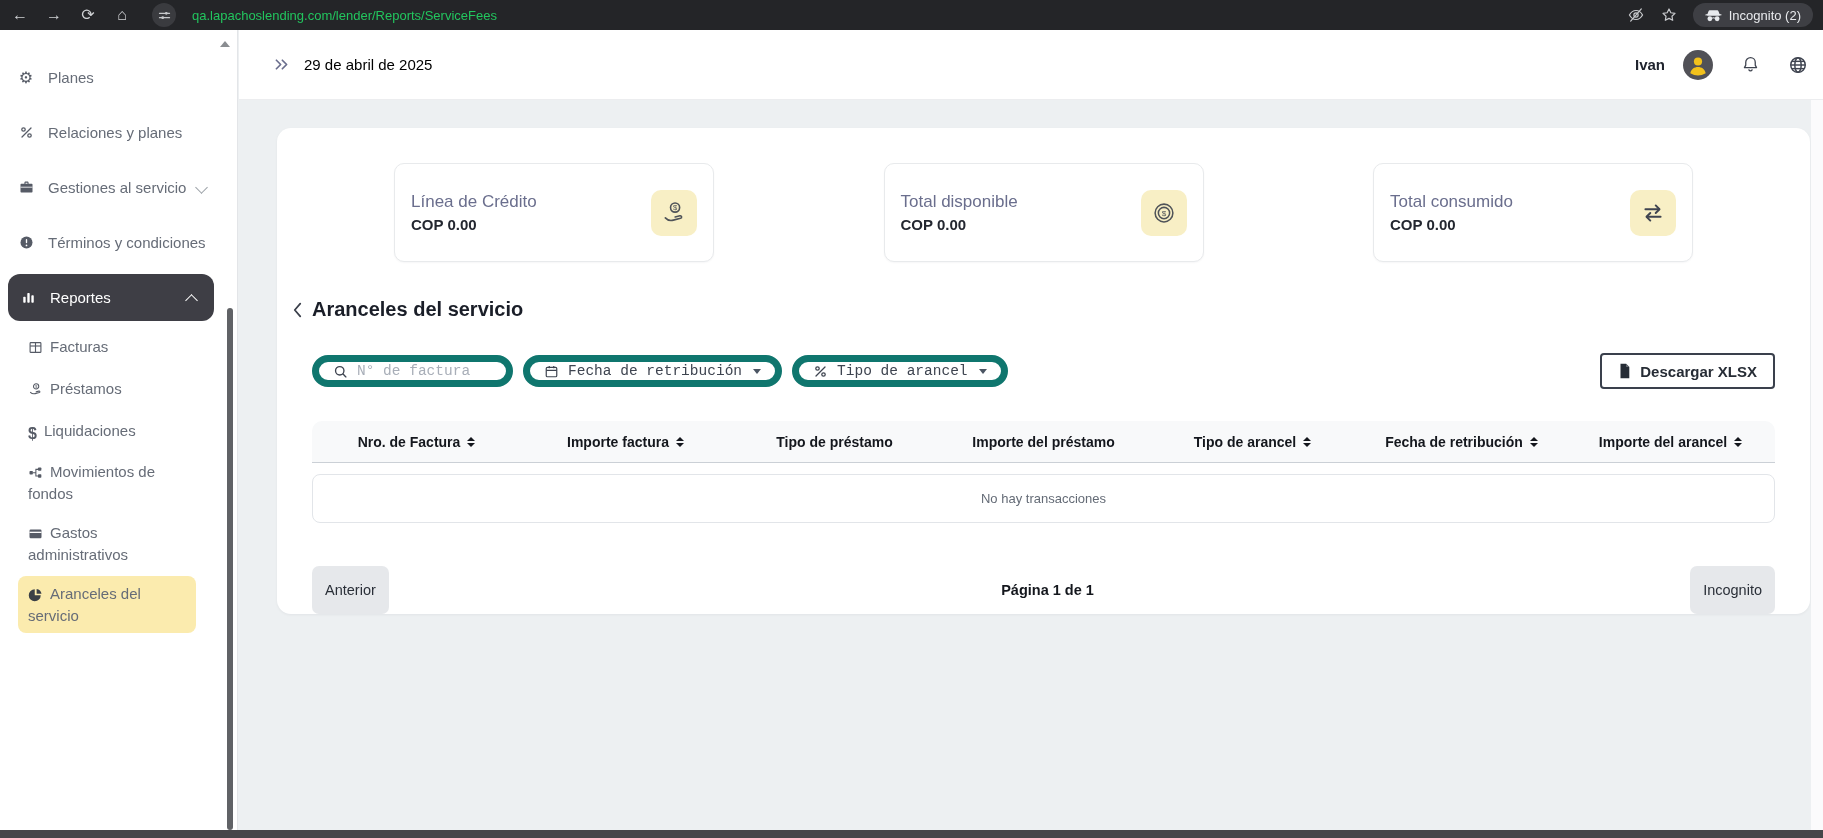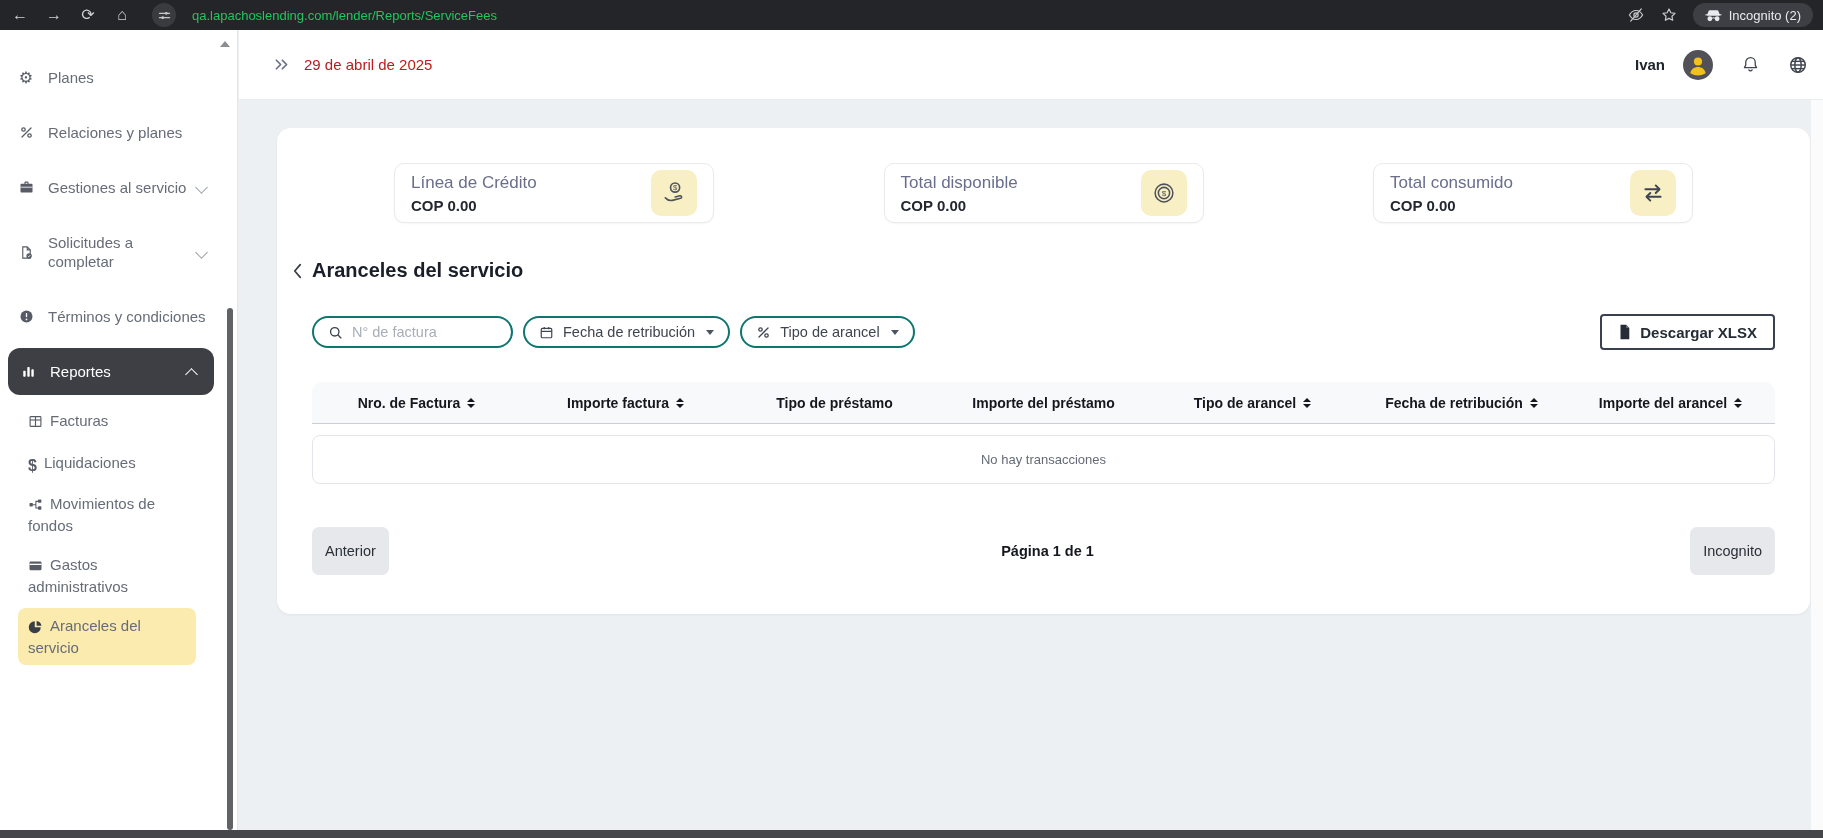--- a/index.html
+++ b/index.html
@@ -37,46 +37,46 @@
   .sub-item.active { background:#FBEBAE; border-radius:8px; }
   .sub-item.active .si { color:#3A3F46; }
   .uicon { font-size:16px; color:#565B66; font-weight:bold; line-height:1; }
   .sb-up { position:absolute; right:7px; top:11px; width:0; height:0;
     border-left:5px solid transparent; border-right:5px solid transparent; border-bottom:6px solid #8A8D91; }
   .sb-thumb { position:absolute; right:4px; top:278px; bottom:0; width:6px; background:#606266; border-radius:3px; }
 
   
   .app-header { position:absolute; left:239px; top:30px; right:0; height:70px; background:#fff;
     border-bottom:1px solid #ECEDEF; display:flex; align-items:center; padding:0 15px 0 34px; }
-  .date-text { color:#b91c1c; font-size:15px; margin-left:14px; }
+  .date-text { color:#000000; font-size:15px; margin-left:14px; }
   .hspacer { flex:1; }
   .user-name { font-size:15px; font-weight:bold; color:#20242E; margin-right:18px; }
   .avatar { width:30px; height:30px; border-radius:50%; cursor:pointer; }
   .hicon { margin-left:28px; color:#3F4450; display:flex; cursor:pointer; }
 
   
   .content { position:absolute; left:239px; top:100px; right:0; bottom:8px; background:#EDF0F2; }
   .right-strip { position:absolute; right:0; top:100px; width:12px; bottom:8px; background:#FBFBFC; }
   .panel { position:absolute; left:38px; top:28px; width:1533px; height:486px; background:#fff;
     border-radius:14px; box-shadow:0 1px 3px rgba(20,24,40,.05); padding:35px 35px 0 35px; }
   .cards-row { display:flex; justify-content:space-between; padding:0 82px; }
-  .card { width:320px; height:60px; border:1px solid #E8EAEC; border-radius:10px;
+  .card { width:320px; height:99px; border:1px solid #E8EAEC; border-radius:10px;
     background:#fff; box-shadow:0 1px 2px rgba(20,24,40,.04);
     display:flex; align-items:center; justify-content:space-between; padding:0 16px; }
   .card-title { color:#6A6E8D; font-size:17px; }
   .card-value { color:#232730; font-size:15px; font-weight:bold; margin-top:4px; }
   .card-icon { width:46px; height:46px; border-radius:10px; background:#F8EFC5;
     display:flex; align-items:center; justify-content:center; color:#4F5358; }
 
   .heading-row { display:flex; align-items:center; gap:9px; margin:36px 0 0 -20px; }
   .page-title { font-size:20px; font-weight:bold; color:#1A1E28; }
 
   .filter-row { display:flex; align-items:center; margin-top:32px; gap:10px; }
-  .pill { height:32px; border:2px solid #0f766e; border-radius:16px; background:#fff;
-    display:flex; align-items:center; gap:9px; padding:0 14px; color:#3E4450; font-size:14.5px; cursor:pointer; }
+  .pill { height:32px; border:7px solid #0f766e; border-radius:16px; background:#fff;
+    display:flex; align-items:center; gap:9px; padding:0 14px; color:#3E4450; font-size:14.5px; cursor:pointer;font-family:Liberation Mono, monospace; }
   .pill-search { width:201px; cursor:text; }
   .pill-search input { border:none; outline:none; width:150px; font-size:14.5px;
     font-family:inherit; color:#3E4450; background:transparent; }
   .pill-search input::placeholder { color:#A8AEB8; }
   .caret { width:0; height:0; border-left:4.5px solid transparent; border-right:4.5px solid transparent;
     border-top:5.5px solid #4B5563; margin-left:2px; }
   .fspacer { flex:1; }
   .download-btn { height:36px; border:2px solid #3A404C; border-radius:4px; background:#fff;
     display:flex; align-items:center; gap:9px; padding:0 16px; font-size:15px; font-weight:bold;
     color:#262C35; font-family:inherit; cursor:pointer; }
@@ -168,32 +168,20 @@
             <path d="M7.2 5V4c0-1.2.8-1.9 1.8-1.9h2c1 0 1.8.7 1.8 1.9v1H17a1 1 0 0 1 1 1v9.6a1 1 0 0 1-1 1H3a1 1 0 0 1-1-1V6a1 1 0 0 1 1-1h4.2zm1.5 0h2.6V4c0-.2-.15-.35-.4-.35H9.1c-.25 0-.4.15-.4.35V5z"></path>
             <path d="M2 9.6h16" stroke="#fff" stroke-width="1.1"></path>
           </svg>
         </span>
         <span class="nlabel">Gestiones al servicio</span>
         <span class="chev"></span>
       </div>
       <div class="nav-item">
         <span class="nicon">
           <svg width="15" height="15" viewBox="0 0 20 20">
-            <path d="M5 2.5h6l4 4v11H5z" fill="none" stroke="#565B66" stroke-width="1.5"></path>
-            <path d="M11 2.5v4h4" fill="none" stroke="#565B66" stroke-width="1.5"></path>
-            <circle cx="13.5" cy="14.5" r="3.6" fill="#565B66"></circle>
-            <path d="M11.9 14.5l1.2 1.2 2-2.2" fill="none" stroke="#fff" stroke-width="1.2"></path>
-          </svg>
-        </span>
-        <span class="nlabel">Solicitudes a completar</span>
-        <span class="chev"></span>
-      </div>
-      <div class="nav-item">
-        <span class="nicon">
-          <svg width="15" height="15" viewBox="0 0 20 20">
             <circle cx="10" cy="10" r="8" fill="#565B66"></circle>
             <rect x="9.1" y="5.3" width="1.8" height="5.6" rx="0.9" fill="#fff"></rect>
             <circle cx="10" cy="13.9" r="1.15" fill="#fff"></circle>
           </svg>
         </span>
         <span class="nlabel">Términos y condiciones</span>
       </div>
       <div class="nav-item active">
         <span class="nicon">
           <svg width="15" height="15" viewBox="0 0 20 20" fill="#fff">
@@ -209,20 +197,29 @@
         <div class="sub-item">
           <span class="si">
             <svg width="15" height="15" viewBox="0 0 20 20" fill="none" stroke="#565B66" stroke-width="1.5">
               <rect x="2.8" y="3.5" width="14.4" height="13" rx="1"></rect>
               <line x1="2.8" y1="8" x2="17.2" y2="8"></line>
                 <line x1="10" y1="3.5" x2="10" y2="16.5"></line>
             </svg>
           </span><span>Facturas</span>
         </div>
         <div class="sub-item">
+          <span class="si">
+            <svg width="15" height="15" viewBox="0 0 24 24" fill="none" stroke="#565B66" stroke-width="1.7" stroke-linecap="round">
+              <circle cx="13" cy="7" r="4.2"></circle>
+              <path d="M4 16.5c2 2.2 4.8 2.8 7.4 2.1l6.6-1.7c1.7-.5 1.1-2.7-.6-2.3l-4.3 1.1"></path>
+              <text x="13" y="9.4" font-size="7" text-anchor="middle" fill="#565B66" stroke="none" font-family="inherit">$</text>
+            </svg>
+          </span><span>Préstamos</span>
+        </div>
+        <div class="sub-item">
           <span class="si uicon">$</span><span>Liquidaciones</span>
         </div>
         <div class="sub-item">
           <span class="si">
             <svg width="15" height="15" viewBox="0 0 20 20">
               <path d="M6.5 10.2h4M10.5 10.2V5.8h3M10.5 10.2v4.4h3" fill="none" stroke="#565B66" stroke-width="1.4"></path>
               <rect x="2" y="8" width="4.5" height="4.5" rx="1" fill="#565B66"></rect>
               <rect x="13.3" y="3.3" width="4.5" height="4.5" rx="1" fill="#565B66"></rect>
               <rect x="13.3" y="12.4" width="4.5" height="4.5" rx="1" fill="#565B66"></rect>
             </svg>

